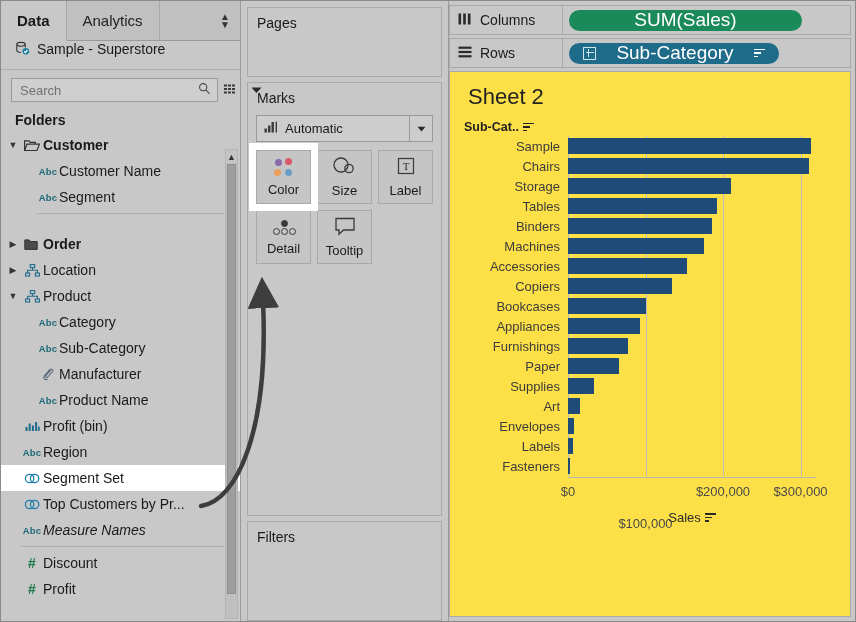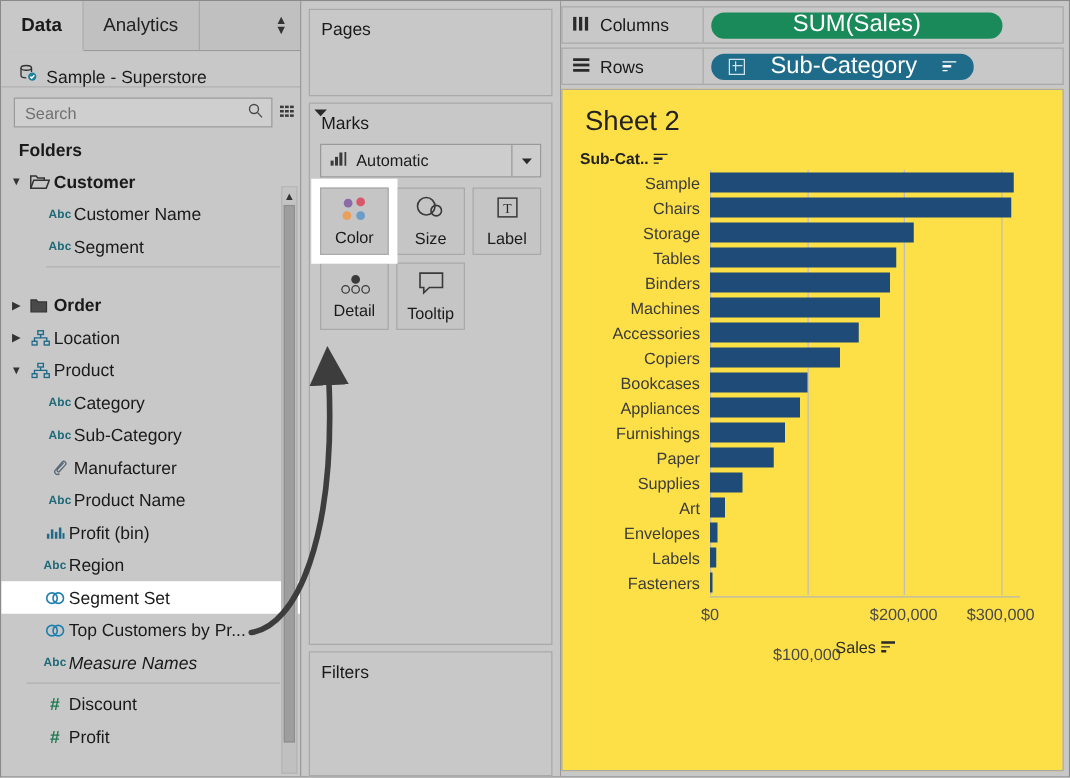--- a/index.html
+++ b/index.html
@@ -37,21 +37,21 @@
     padding:0 16px;font-size:15px;
     border-right:1px solid #a8a8a8;
     cursor:default;
   }
   .tab.active{background:#c8c8c8;font-weight:bold;border-bottom:1px solid #c8c8c8;margin-bottom:-1px;}
   .tab.inactive{background:#c0c0c0;color:#222;}
   .tabspacer{flex:1;background:#c0c0c0;display:flex;align-items:center;justify-content:flex-end;padding-right:10px;}
   .updown{font-size:10px;line-height:8px;text-align:center;color:#333;}
 
   .dsrow{
-    height:28px;display:flex;align-items:flex-end;gap:7px;
+    height:28px;display:flex;align-items:flex-start;gap:7px;
     padding:0 10px 0 14px;
     border-bottom:1px solid #b0b0b0;
     background:#c8c8c8;
   }
   .dsrow .lbl{font-size:14px;}
 
   .searchrow{
     height:40px;display:flex;align-items:center;gap:6px;
     padding:0 8px 0 10px;
   }
@@ -77,21 +77,21 @@
   }
   .titem.sel{background:#ffffff;}
   .arrow{width:16px;text-align:center;font-size:9px;color:#333;flex:0 0 16px;}
   .ficon{width:22px;flex:0 0 22px;display:flex;align-items:center;justify-content:center;}
   .tlbl{font-size:14px;}
   .tlbl.b{font-weight:bold;}
   .tlbl.i{font-style:italic;}
   .abc{font-size:9.5px;color:#1f6a7a;font-weight:bold;letter-spacing:.2px;}
   .hash{font-size:14px;color:#1f7a52;font-weight:bold;}
   .indent1{padding-left:36px;}
-  .indent0{padding-left:32px;}
+  .indent0{padding-left:20px;}
   .sep{height:1px;background:#b0b0b0;margin:3px 16px 3px 36px;}
   .sep.full{margin-left:20px;}
 
   .vscroll{
     position:absolute;right:2px;top:148px;width:13px;bottom:2px;
     background:#c0c0c0;border:1px solid #b4b4b4;box-sizing:border-box;
   }
   .vscroll .up{height:13px;display:flex;align-items:center;justify-content:center;font-size:9px;color:#333;background:#c4c4c4;}
   .vscroll .thumb{position:absolute;top:14px;left:1px;right:1px;height:430px;background:#9e9e9e;border:1px solid #8f8f8f;box-sizing:border-box;}
 

